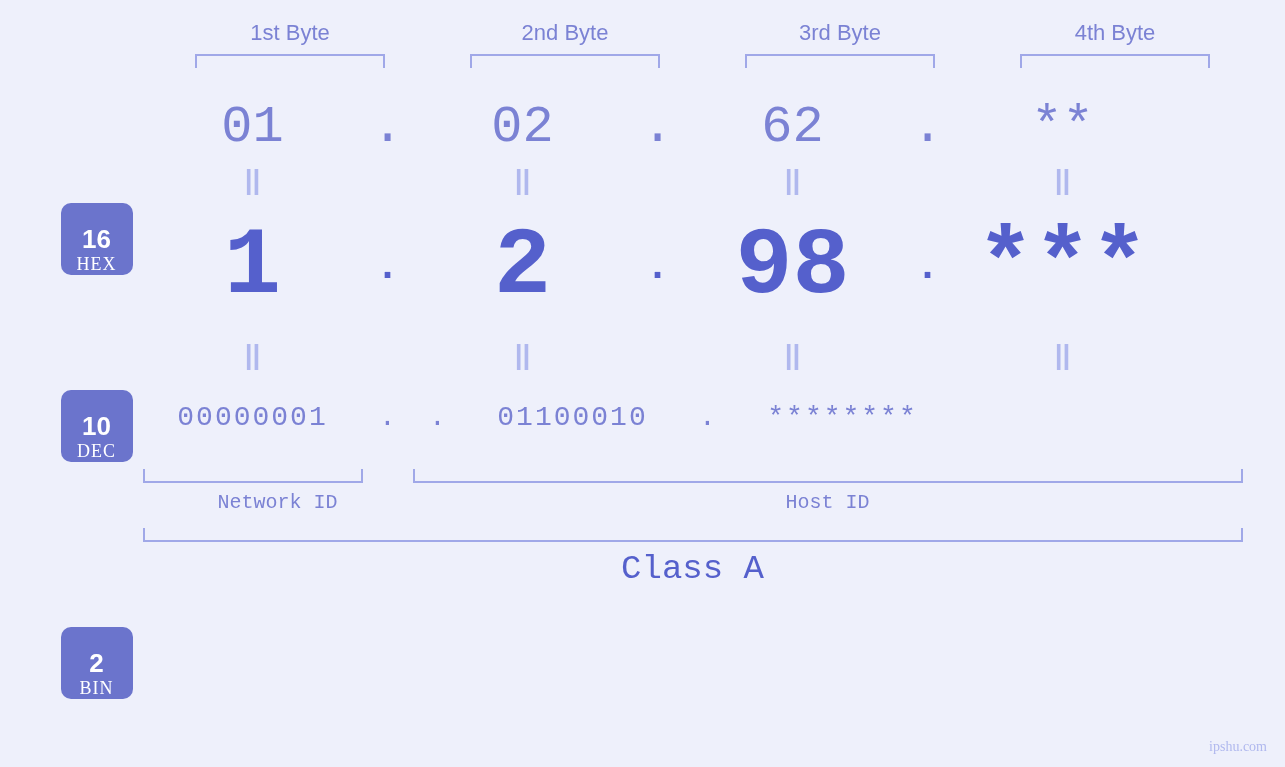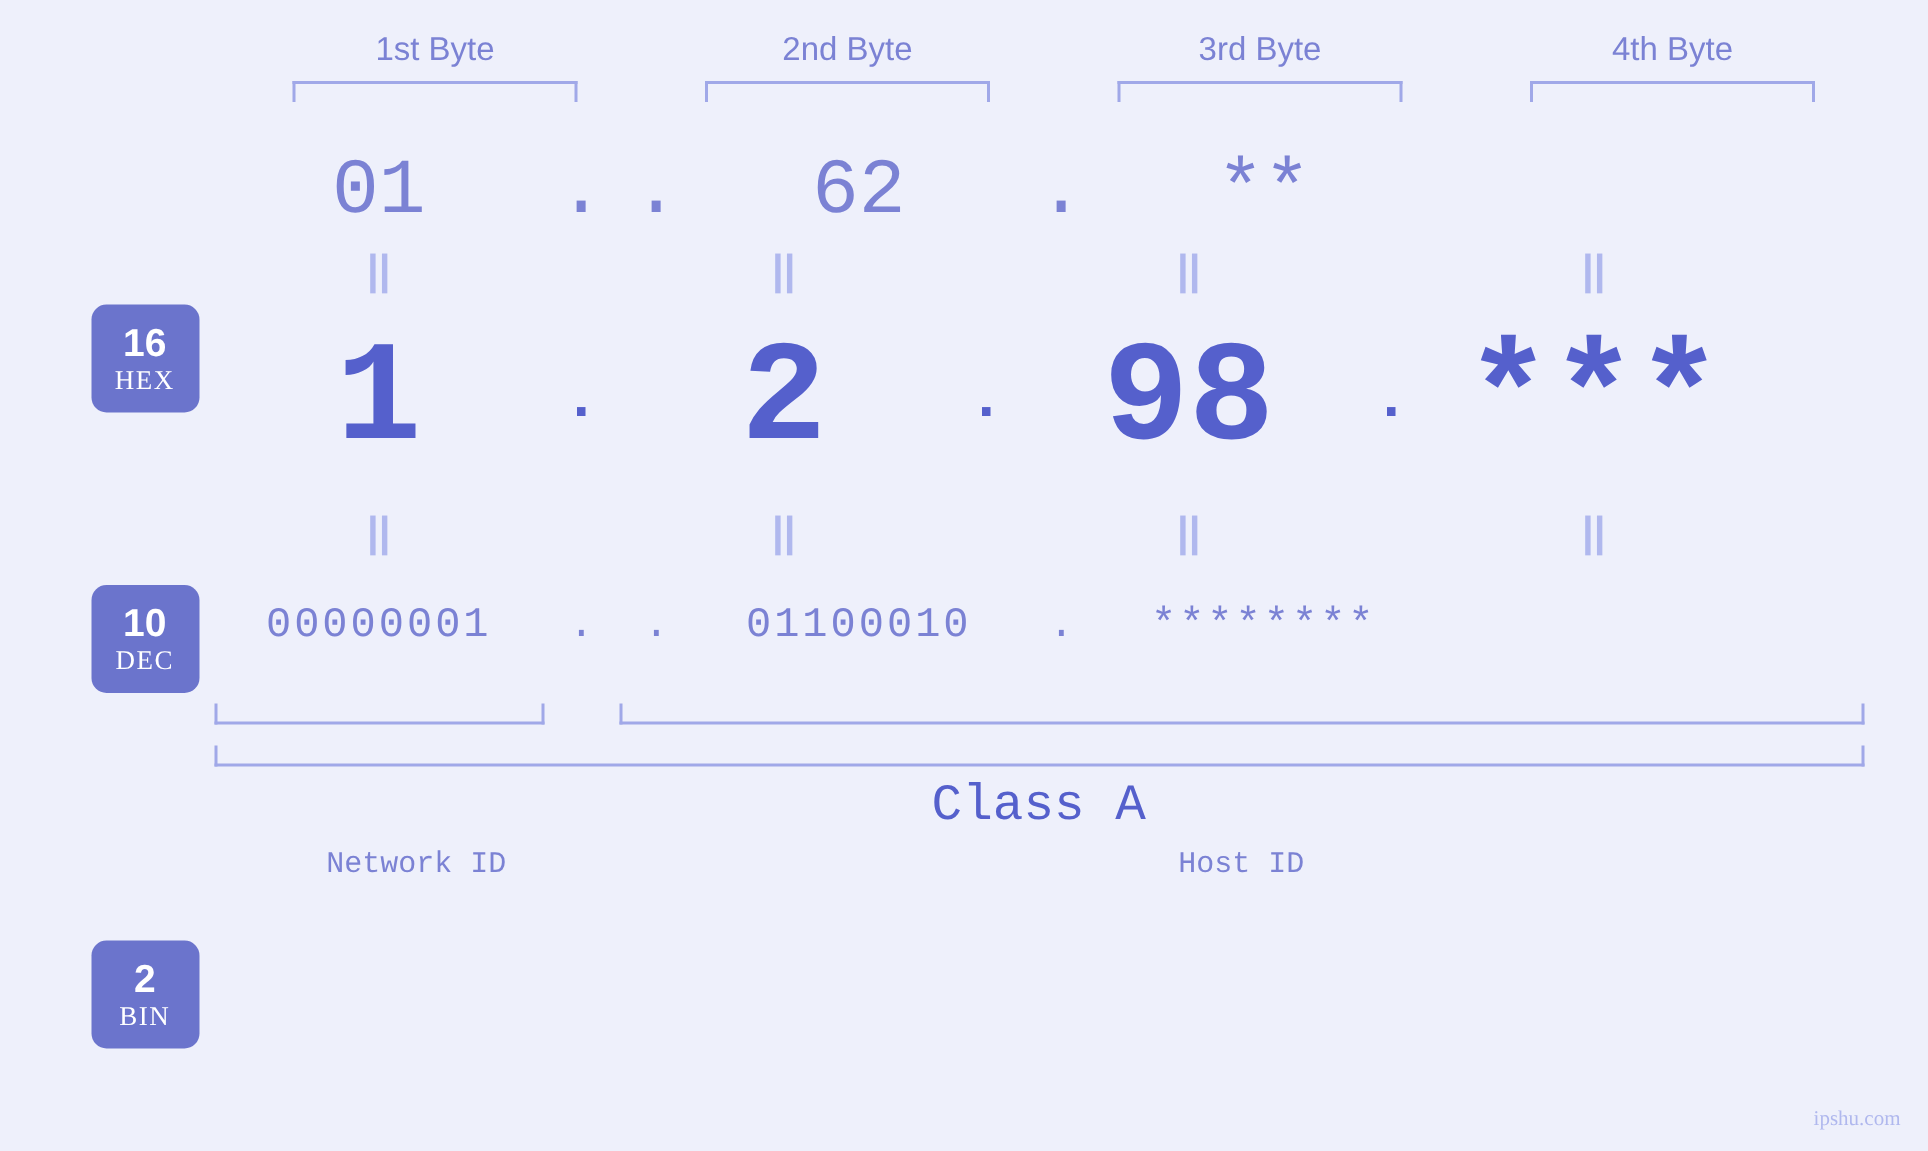--- a/index.html
+++ b/index.html
@@ -74,21 +74,21 @@
     }
 
     .base-badge {
       width: 72px;
       height: 72px;
       background-color: #6b74cc;
       border-radius: 10px;
       display: flex;
       flex-direction: column;
       align-items: center;
-      justify-content: center;
+      justify-content: flex-end;
       color: white;
       margin-bottom: 0;
     }
     .base-badge .base-num {
       font-size: 26px;
       font-weight: bold;
       line-height: 1.1;
       font-family: Arial, sans-serif;
     }
     .base-badge .base-name {
@@ -231,20 +231,23 @@
 
     <div class="data-area">
 
       <div class="row-wrapper">
         <div class="cell">
           <span class="hex-value">01</span>
         </div>
         <div class="dot-cell">
           <span class="hex-dot">.</span>
         </div>
+        <div class="cell">
+          <span class="hex-value">02</span>
+        </div>
         <div class="dot-cell">
           <span class="hex-dot">.</span>
         </div>
         <div class="cell">
           <span class="hex-value">62</span>
         </div>
         <div class="dot-cell">
           <span class="hex-dot">.</span>
         </div>
         <div class="cell">
@@ -332,28 +335,28 @@
           <span class="bin-value">********</span>
         </div>
       </div>
 
       <div style="display:flex;flex-direction:row;align-items:flex-end;width:1100px;height:22px;margin-top:4px;">
         <div style="width:220px;height:14px;border-bottom:2px solid #a0a8e8;border-left:2px solid #a0a8e8;border-right:2px solid #a0a8e8;"></div>
         <div style="width:50px;"></div>
         <div style="flex:1;height:14px;border-bottom:2px solid #a0a8e8;border-left:2px solid #a0a8e8;border-right:2px solid #a0a8e8;"></div>
       </div>
 
+      <div style="display:flex;flex-direction:row;width:1100px;margin-top:8px;">
+        <div style="width:270px;text-align:center;color:#7b82d4;font-size:20px;font-family:'Courier New',monospace;">Network ID</div>
+        <div style="flex:1;text-align:center;color:#7b82d4;font-size:20px;font-family:'Courier New',monospace;">Host ID</div>
+      </div>
+
       <div style="width:1100px;margin-top:14px;">
         <div style="width:100%;height:14px;border-bottom:2px solid #a0a8e8;border-left:2px solid #a0a8e8;border-right:2px solid #a0a8e8;"></div>
         <div style="text-align:center;color:#5560cc;font-size:34px;font-family:'Courier New',monospace;margin-top:8px;">Class A</div>
       </div>
 
-      <div style="display:flex;flex-direction:row;width:1100px;margin-top:8px;">
-        <div style="width:270px;text-align:center;color:#7b82d4;font-size:20px;font-family:'Courier New',monospace;">Network ID</div>
-        <div style="flex:1;text-align:center;color:#7b82d4;font-size:20px;font-family:'Courier New',monospace;">Host ID</div>
-      </div>
-
     </div>
   </div>
 
   <div class="watermark">ipshu.com</div>
 
 </div>
 
 </body></html>

